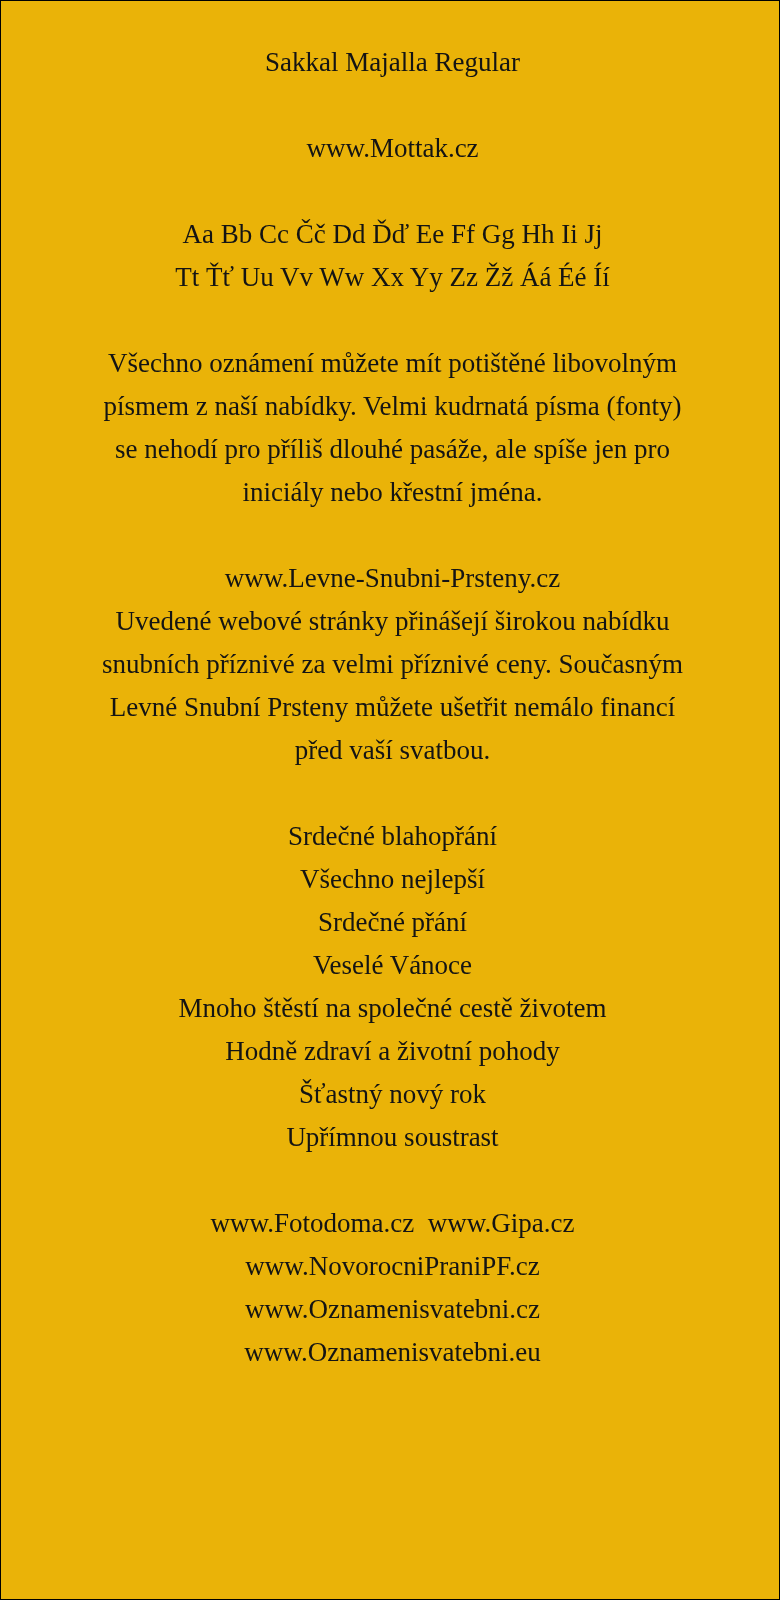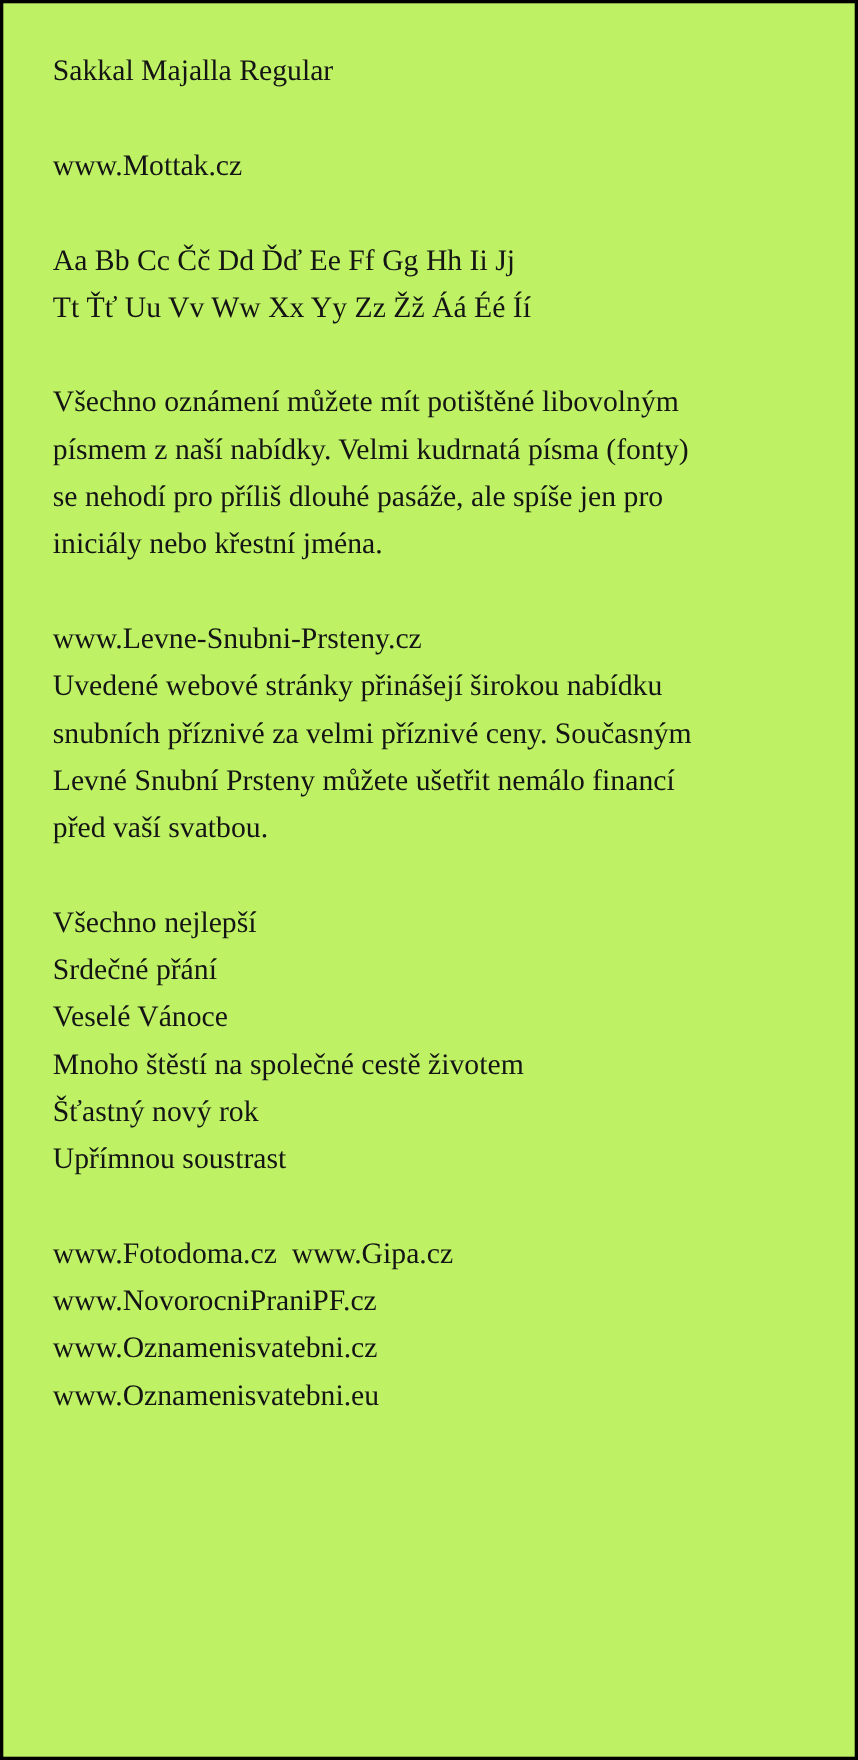--- a/index.html
+++ b/index.html
@@ -4,28 +4,29 @@
   <style>
     html, body {
       margin: 0;
       padding: 0;
       background: #ffffff;
     }
     .page {
       width: 780px;
       height: 1600px;
       box-sizing: border-box;
-      border: 3px solid #000000;
-      background: #bef264;
+      border: 1px solid #000000;
+      background: #eab308;
       font-family: "Liberation Serif", serif;
       font-size: 27px;
       line-height: 43px;
       color: #141414;
       padding: 40px 40px 0 45px;
       overflow: hidden;
+      text-align: center;
     }
     .block {
       margin: 0 0 43px 0;
     }
     .line {
       white-space: pre-wrap;
       min-height: 43px;
     }
     .title-line {
       white-space: pre-wrap;
@@ -58,24 +59,26 @@
 
   <div class="block">
     <div class="line">www.Levne-Snubni-Prsteny.cz</div>
     <div class="line">Uvedené webové stránky přinášejí širokou nabídku</div>
     <div class="line">snubních příznivé za velmi příznivé ceny. Současným</div>
     <div class="line">Levné Snubní Prsteny můžete ušetřit nemálo financí</div>
     <div class="line">před vaší svatbou.</div>
   </div>
 
   <div class="block">
+    <div class="line">Srdečné blahopřání</div>
     <div class="line">Všechno nejlepší</div>
     <div class="line">Srdečné přání</div>
     <div class="line">Veselé Vánoce</div>
     <div class="line">Mnoho štěstí na společné cestě životem</div>
+    <div class="line">Hodně zdraví a životní pohody</div>
     <div class="line">Šťastný nový rok</div>
     <div class="line">Upřímnou soustrast</div>
   </div>
 
   <div class="block">
     <div class="line">www.Fotodoma.cz  www.Gipa.cz</div>
     <div class="line">www.NovorocniPraniPF.cz</div>
     <div class="line">www.Oznamenisvatebni.cz</div>
     <div class="line">www.Oznamenisvatebni.eu</div>
   </div>

